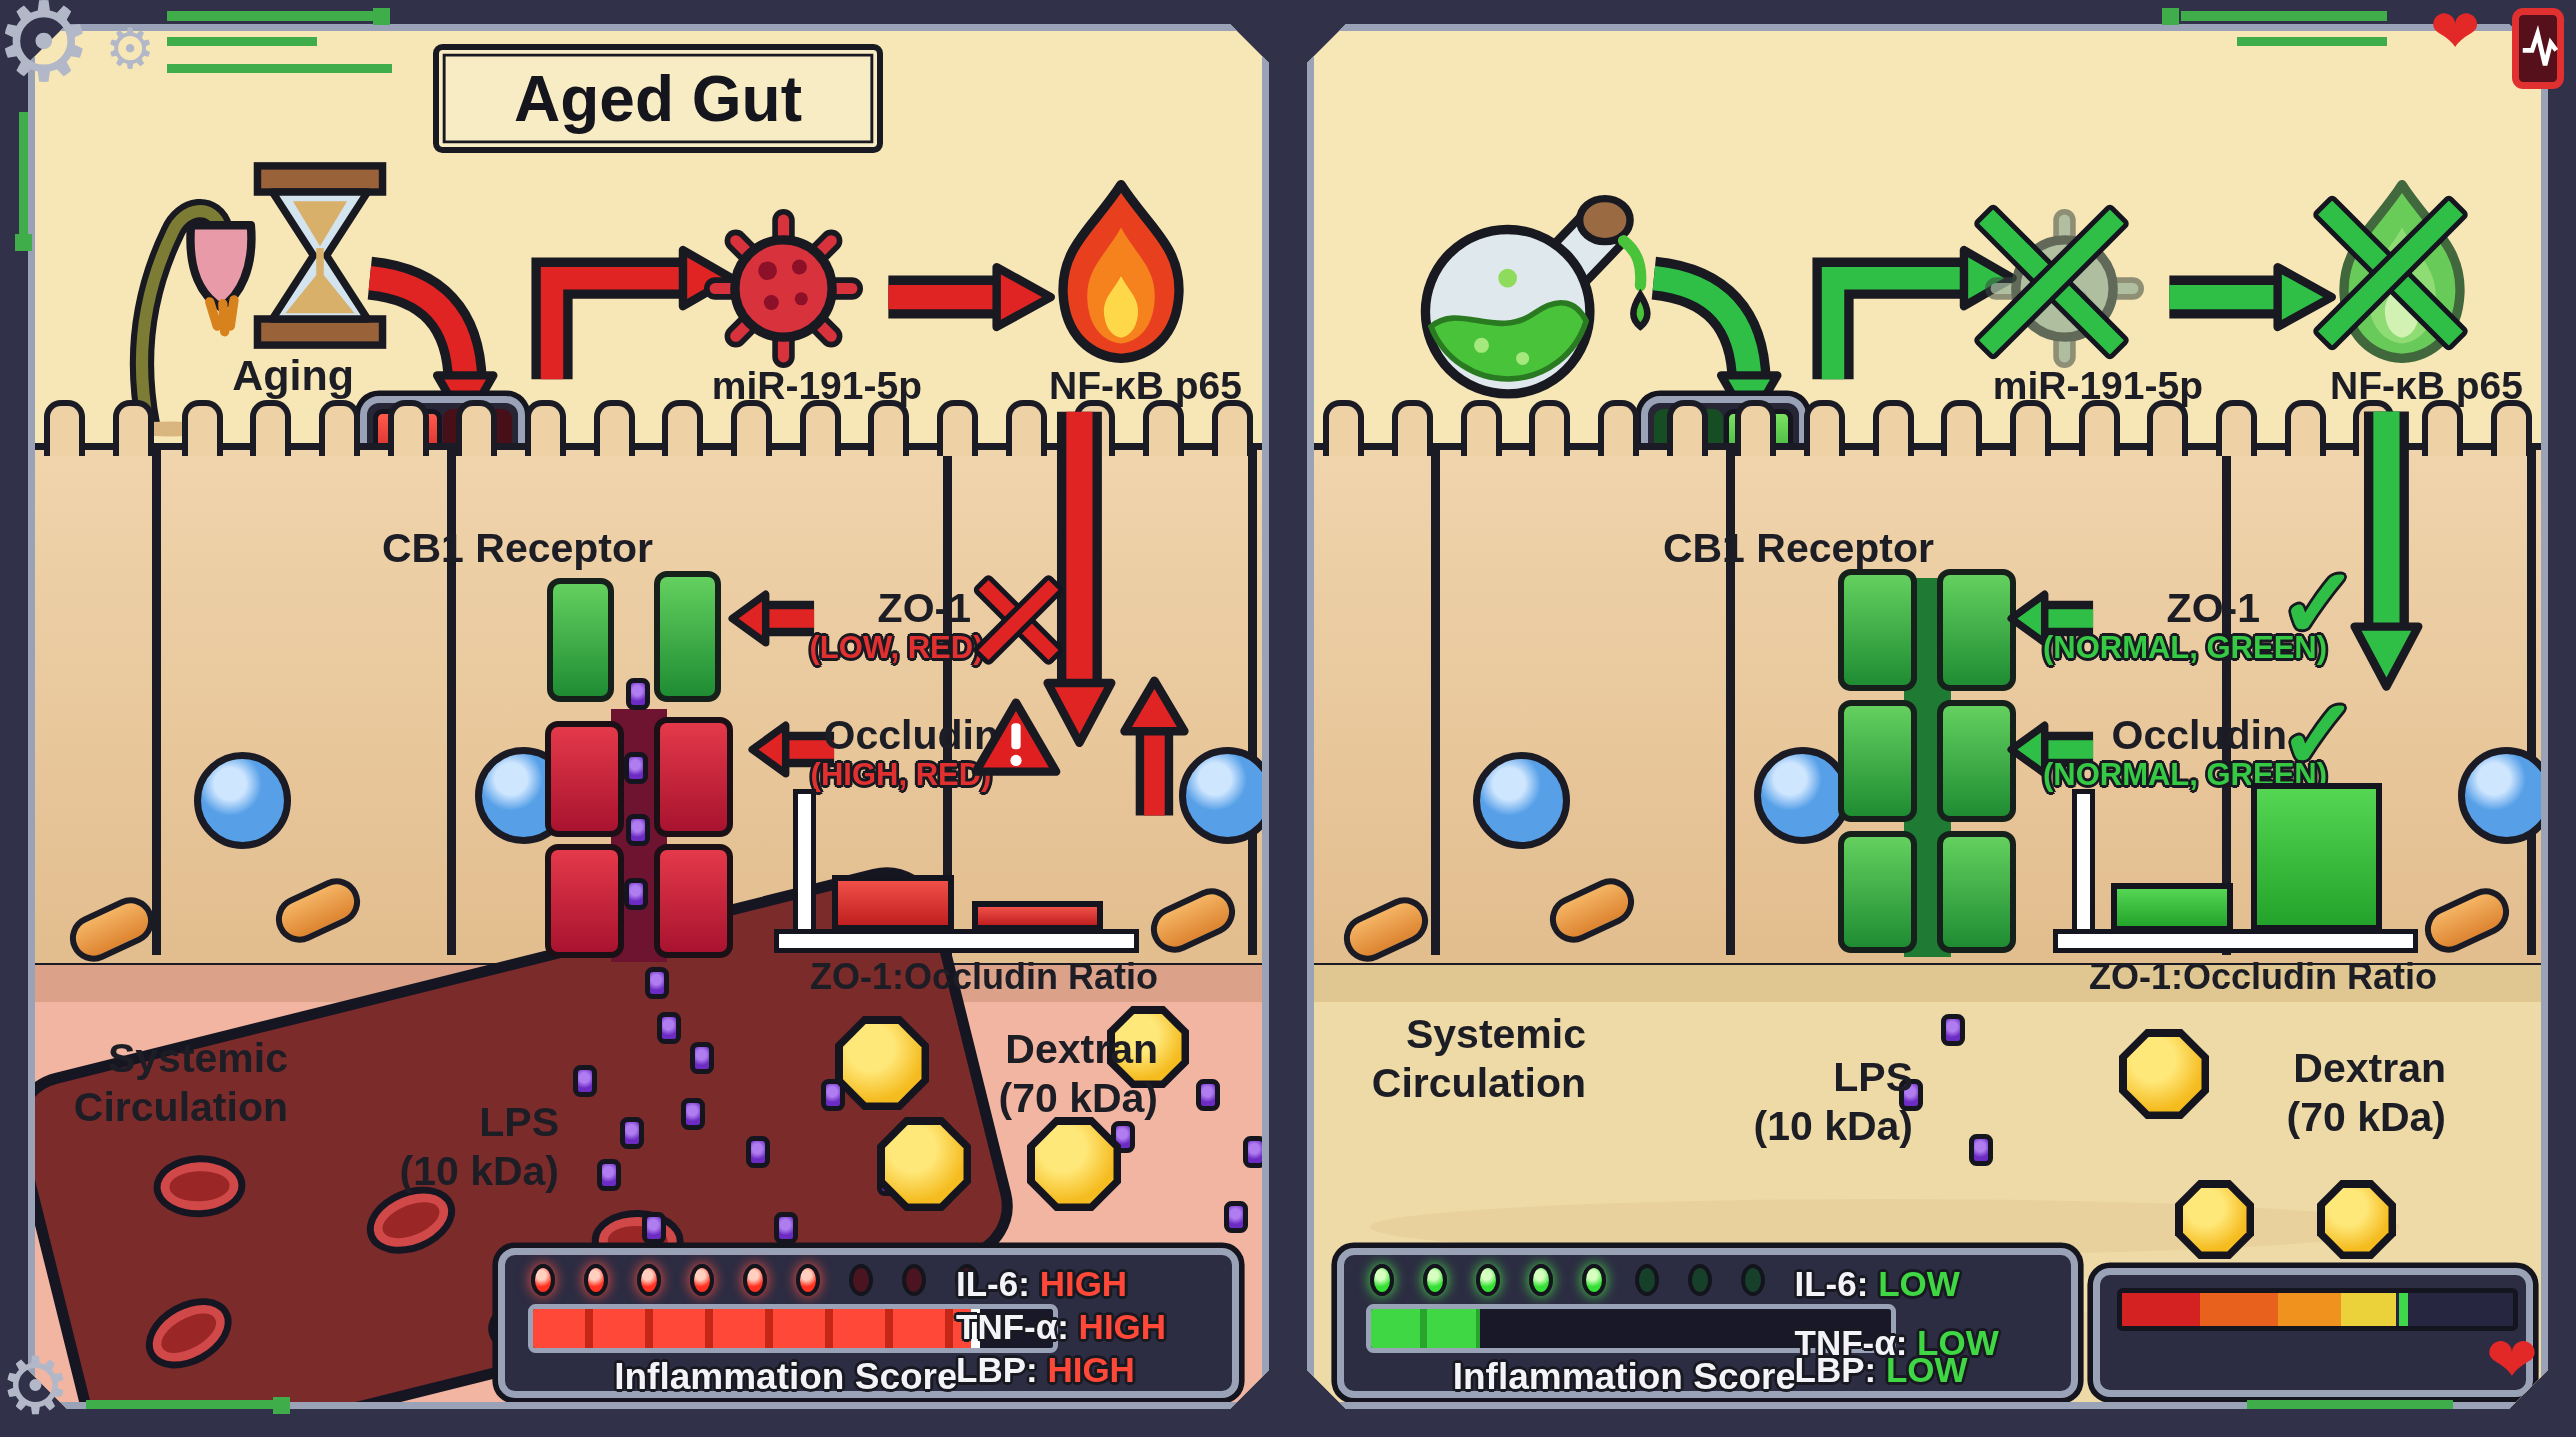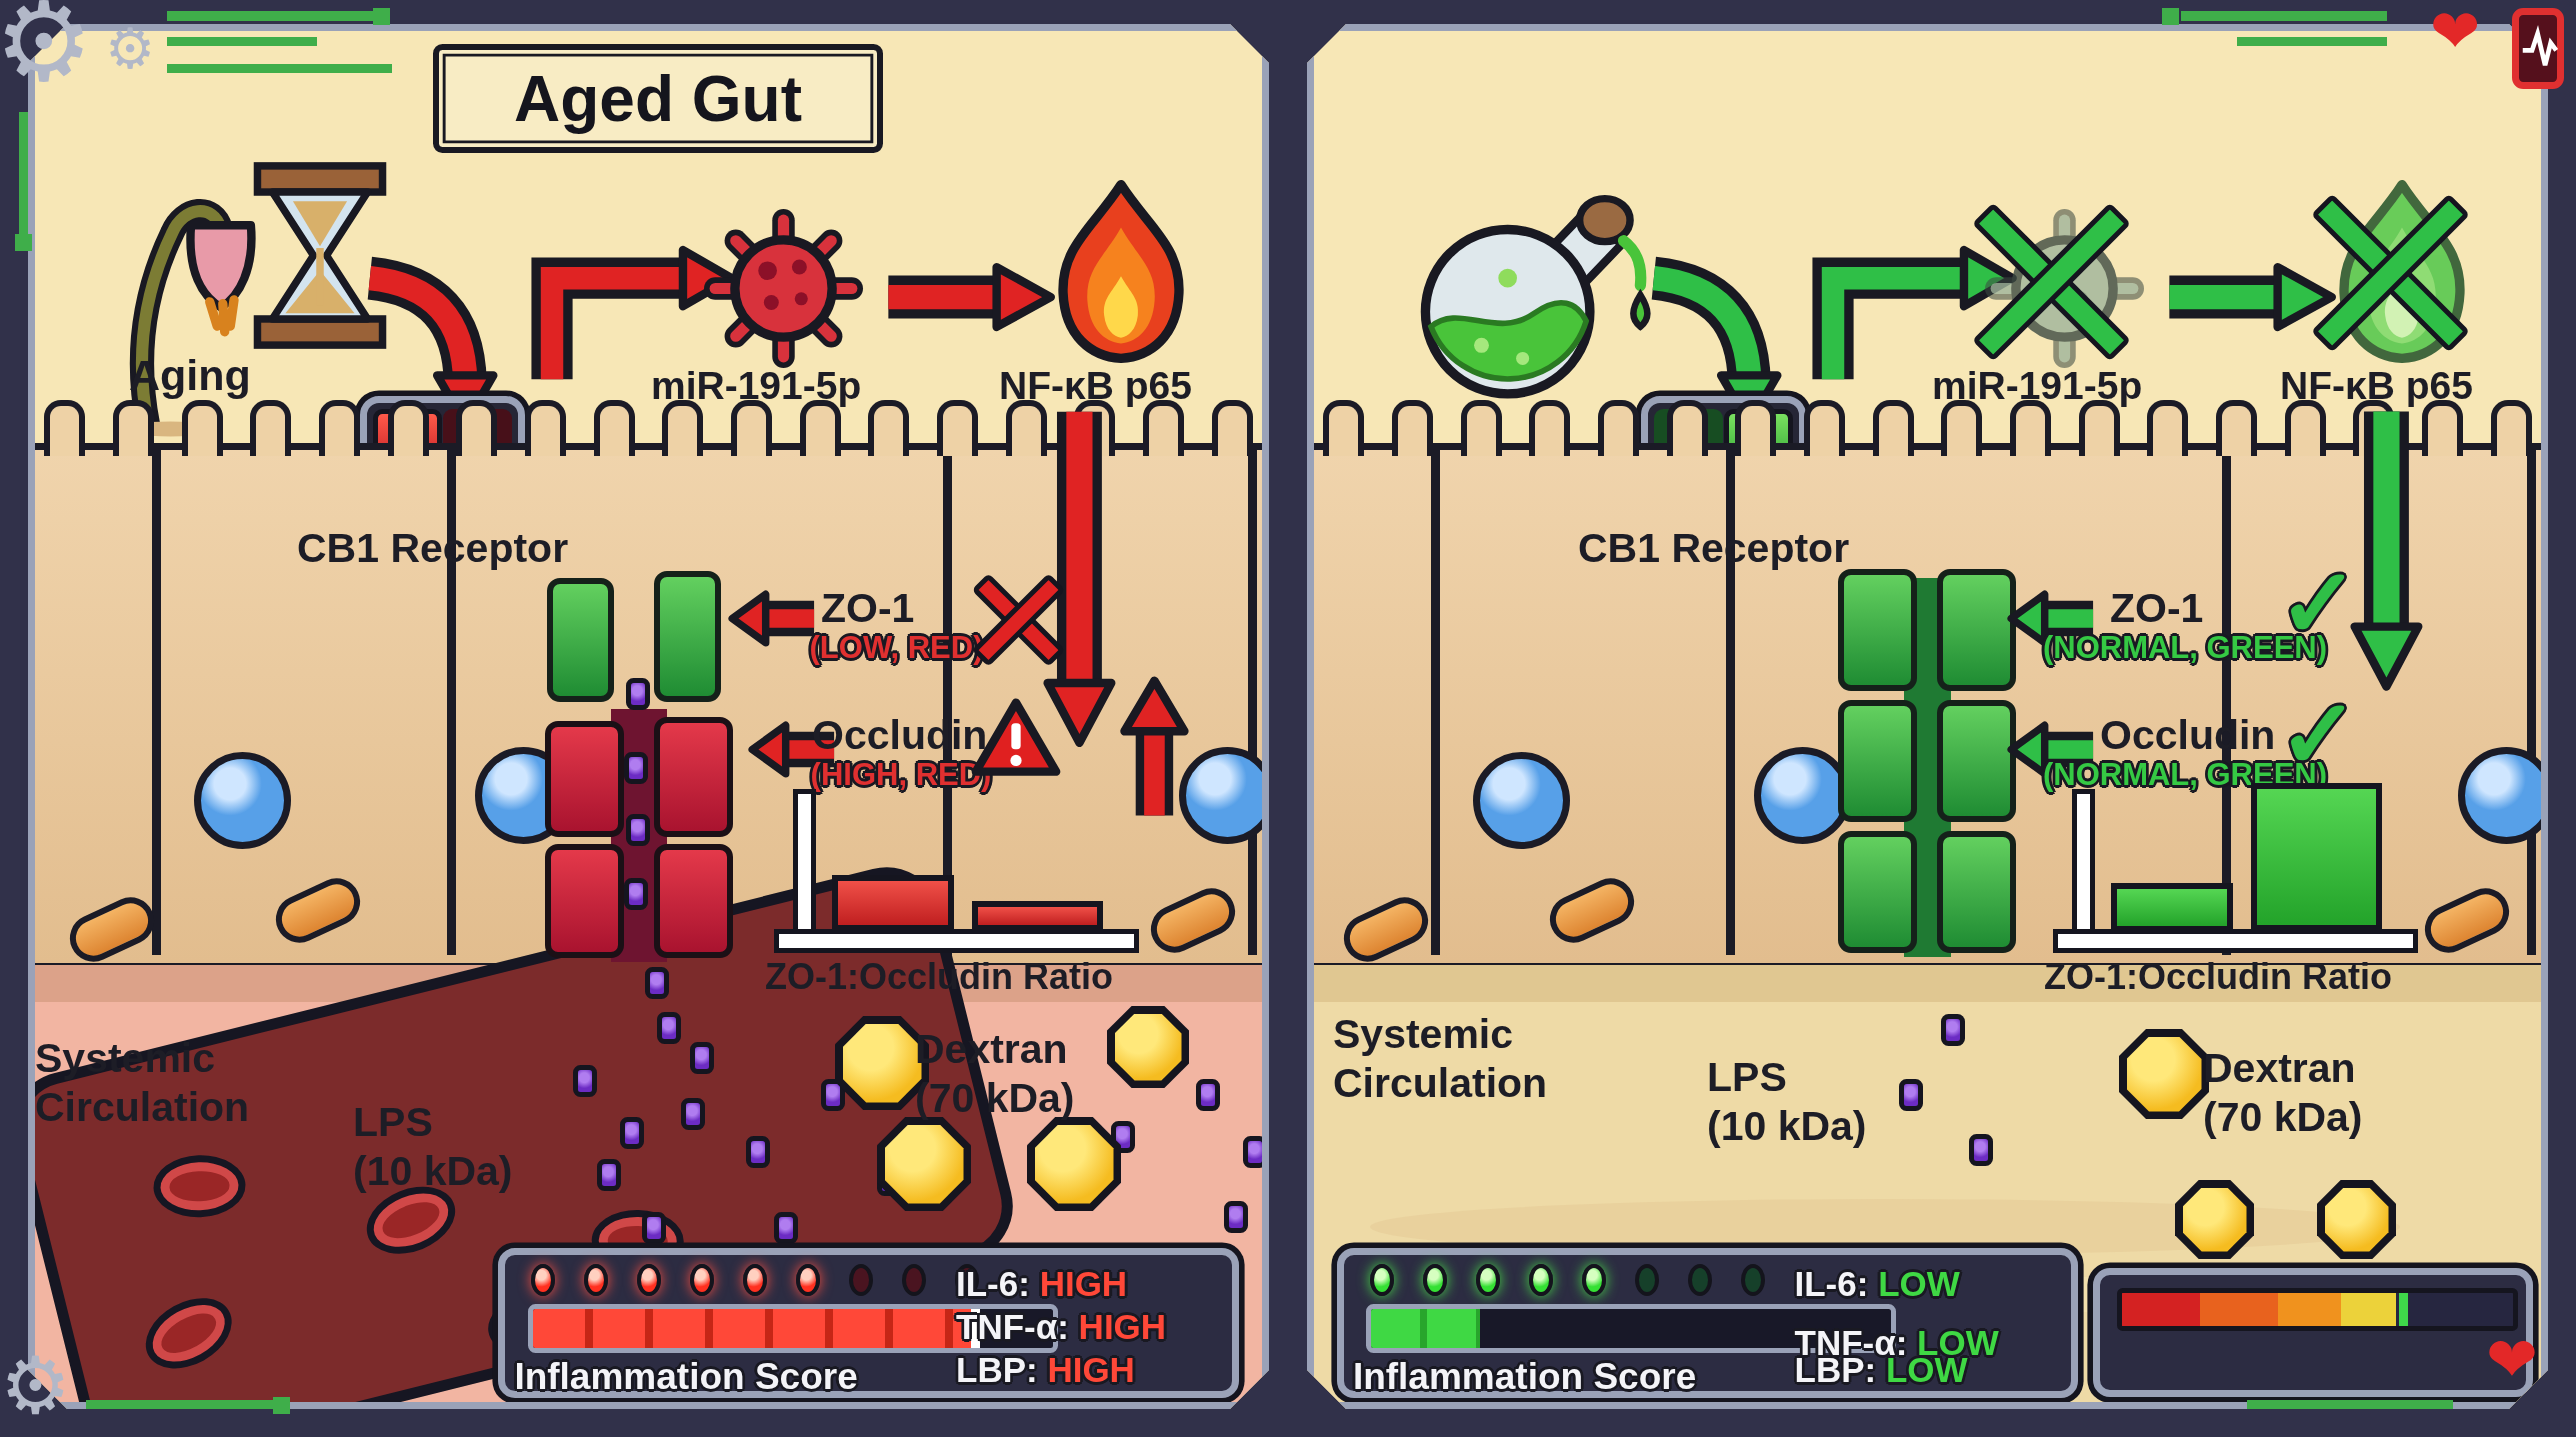--- a/index.html
+++ b/index.html
@@ -4,21 +4,21 @@
 <style>
   html,body{margin:0;padding:0;background:#23232f;}
   .stage{position:relative;width:2576px;height:1438px;background:#31314a;overflow:hidden;
          font-family:"Liberation Sans",sans-serif;color:#1d1d26;}
   .panel{position:absolute;top:24px;width:1241px;height:1385px;background:#f7e7b6;
          border:7.5px solid #9aa2b8;box-sizing:border-box;overflow:hidden;
          clip-path:polygon(39px 0,calc(100% - 39px) 0,100% 39px,100% calc(100% - 39px),calc(100% - 39px) 100%,39px 100%,0 calc(100% - 39px),0 39px);}
   .panel.pl{left:28px}.panel.pr{left:1307px}
   .abs{position:absolute;}
   .otx{text-shadow:2.8px 0 #191922,-2.8px 0 #191922,0 2.8px #191922,0 -2.8px #191922,1.9px 1.9px #191922,-1.9px 1.9px #191922,1.9px -1.9px #191922,-1.9px -1.9px #191922;}
-  .lbl{font-weight:800;color:#1d1d26;text-align:left;}
+  .lbl{font-weight:800;color:#1d1d26;text-align:right;}
   .title-box{top:13px;height:97px;background:#f8ecc4;border:6.6px solid #191922;border-radius:9.4px;
              box-shadow:inset 0 0 0 3.7px #f8ecc4, inset 0 0 0 6.6px #191922;
              display:flex;align-items:center;justify-content:center;font-size:64px;font-weight:800;color:#15151d;}
   
   .cellband{left:0;right:0;top:412px;height:513px;background:linear-gradient(#f0d4ac,#e2bd8e);
             border-top:7.5px solid #1b1b26;border-bottom:9.4px solid #1b1b26;}
   .villi{left:9.4px;right:9.4px;top:369px;height:56px;display:flex;justify-content:space-between;z-index:2;}
   .villus{width:41px;height:56px;background:#eed2a6;border:6.6px solid #1b1b26;border-bottom:none;border-radius:17px 17px 0 0;box-sizing:border-box;}
   .cellline{top:419px;height:505px;width:9.4px;background:#1b1b26;}
   .nucleus{width:97px;height:97px;border-radius:50%;border:7.5px solid #1b1b26;box-sizing:border-box;
@@ -69,21 +69,21 @@
   .led{width:24px;height:32px;border-radius:50%;border:4.7px solid #14141c;box-sizing:border-box;}
   .led.on-red{background:radial-gradient(circle at 40% 30%,#ffd0c0 0 25%,#ff3020 60%);box-shadow:0 0 13px #ff5040;}
   .led.off-red{background:#4a1420;}
   .led.on-grn{background:radial-gradient(circle at 40% 30%,#d6ffc0 0 25%,#35e034 60%);box-shadow:0 0 13px #48e046;}
   .led.off-grn{background:#16402a;}
   .slot{position:absolute;left:22.5px;top:49px;width:530px;height:49px;background:#181828;border:5.6px solid #9aa2b8;border-radius:7.5px;box-sizing:border-box;overflow:hidden;}
   .fill{height:100%;position:relative;}
   .fill.red{background:repeating-linear-gradient(90deg,#ff4838 0 52px,#c52616 52px 60px);}
   .fill.red::after{content:"";position:absolute;right:0;top:0;width:8.4px;height:100%;background:#fff;}
   .fill.grn{background:repeating-linear-gradient(90deg,#3fd844 0 49px,#28a52c 49px 56px);}
-  .hud-title{position:absolute;left:9.4px;top:101px;width:543px;text-align:left;font-size:37px;font-weight:800;color:#f4f4f8;}
+  .hud-title{position:absolute;left:9.4px;top:101px;width:543px;text-align:center;font-size:37px;font-weight:800;color:#f4f4f8;}
   .mk{position:absolute;left:451px;width:281px;font-size:35px;font-weight:800;white-space:nowrap;}
   .mk .n{color:#f4f4f8}.mk .v-red{color:#ff4838}.mk .v-grn{color:#3fd844}
   
   .lifebar{position:absolute;left:17px;top:13px;width:401px;height:43px;border:5.6px solid #15151f;border-radius:5.6px;box-sizing:border-box;
            background:linear-gradient(90deg,#d42222 0 20%,#e8621e 20% 40%,#f0921e 40% 56%,#ecd23a 56% 70%,#262640 70% 100%);}
   .lifetick{position:absolute;left:calc(72% - 4.7px);top:0;width:9.4px;height:100%;background:#3fd84a;}
   .liferow{position:absolute;left:0;top:67px;width:100%;display:flex;justify-content:center;gap:13px;align-items:baseline;}
   
   .gear{position:absolute;color:#b2b8c8;z-index:50;line-height:1;}
   .circ{position:absolute;background:#3fae4a;z-index:50;}

